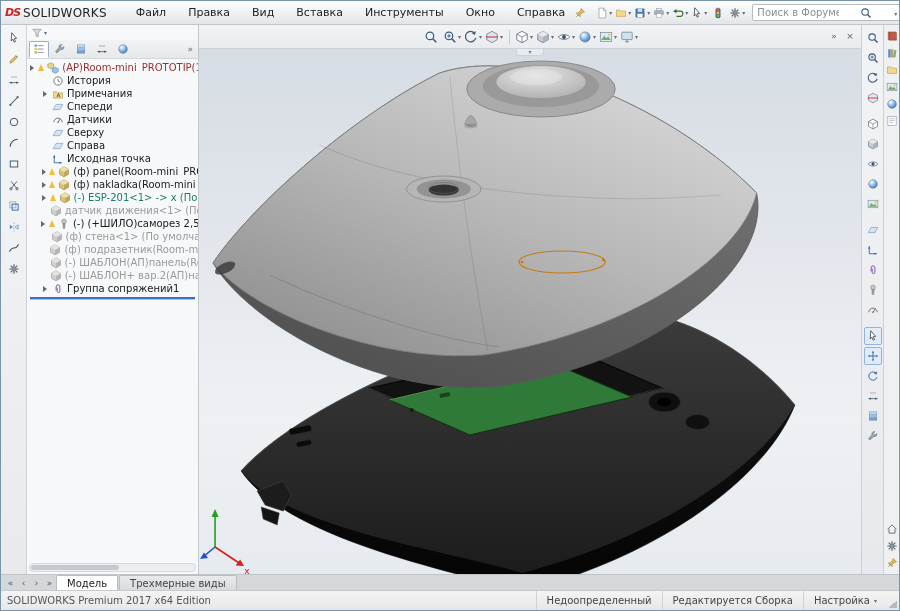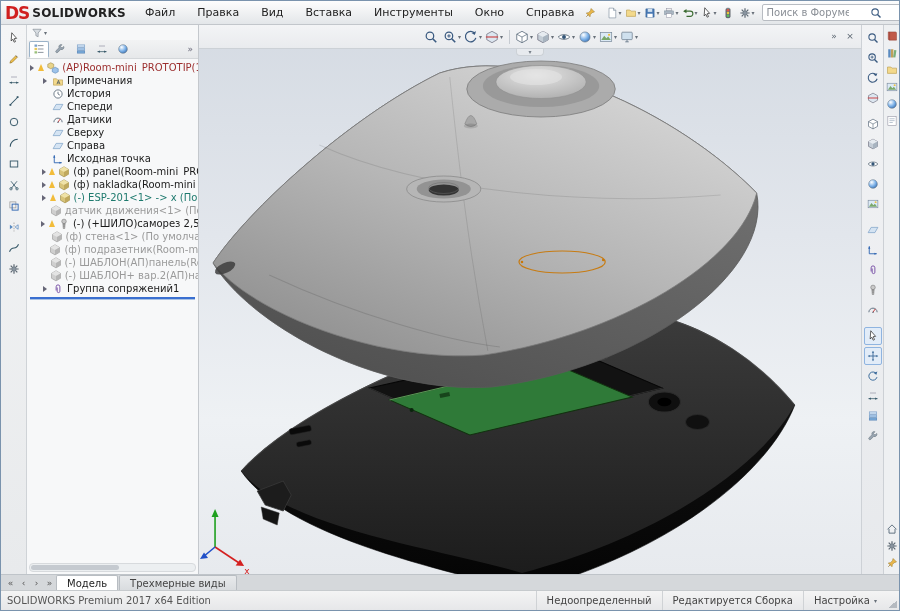--- a/index.html
+++ b/index.html
@@ -6,22 +6,22 @@
     --accent:#3a6fd0; --sketch:#c8780a; --pcb:#2f7a38; --warning:#f2bc3a; --logo:#d02020;
   }
   *{box-sizing:border-box}
   html,body{margin:0;padding:0}
   body{width:900px;height:611px;font-family:"DejaVu Sans","Liberation Sans",sans-serif;background:#e9eaec;overflow:hidden}
   .window{position:relative;width:900px;height:611px;border:1px solid #7a93ad;background:#e9eaec;overflow:hidden}
 
   
   .titlebar{height:24px;display:flex;align-items:center;gap:3px;padding:0 4px;
     background:linear-gradient(#fdfdfd,#e3e6e9);border-bottom:1px solid #c2c6cb;font-size:11px;color:#222}
-  .logo{color:var(--logo);font-weight:bold;font-size:17px;letter-spacing:-1px}
-  .brand{font-weight:bold;font-size:12px;letter-spacing:.2px;margin-right:10px}
+  .logo{color:var(--logo);font-weight:bold;font-style:italic;font-size:11px;letter-spacing:-1px}
+  .brand{font-weight:normal;font-size:12px;letter-spacing:.2px;margin-right:20px}
   .menus{display:flex;gap:10px}
   .menu-item{padding:2px 6px;border-radius:2px;cursor:default}
   .icn{display:inline-flex;align-items:center;justify-content:center;width:18px;height:18px;border-radius:2px}
   .icn svg{width:14px;height:14px}
   .icn.s12 svg{width:12px;height:12px}
   .hascaret::after{content:"▾";font-size:6px;color:#68707a;margin-left:1px}
   .doc-tools{display:flex;gap:1px;margin-left:6px}
   .tb-title{flex:1;text-align:center;font-size:11px;color:#333;white-space:nowrap;overflow:hidden}
   .search{display:flex;align-items:center;gap:20px;width:150px;height:17px;background:#fff;border:1px solid #b8bcc2;border-radius:2px;padding:0 4px;font-size:10px;color:#8a8f96}
   .search .ph{flex:1;white-space:nowrap;overflow:hidden}
@@ -498,36 +498,36 @@
             <span class="tw has"></span>
             <span class="warn"></span>
             <span class="ticn">
               <svg viewBox="0 0 16 16">
                 <use href="#sy-asm"></use>
               </svg>
             </span>
             <span class="tlabel c-red">(АР)Room-mini_PROTOTIP(1,5mm)</span>
           </div>
           <div class="trow">
+            <span class="tw"></span>
+            <span class="ticn">
+              <svg viewBox="0 0 16 16">
+                <use href="#sy-clock"></use>
+              </svg>
+            </span>
+            <span class="tlabel">История</span>
+          </div>
+          <div class="trow">
             <span class="tw has"></span>
             <span class="ticn">
               <svg viewBox="0 0 16 16">
                 <use href="#sy-folderA"></use>
               </svg>
             </span>
             <span class="tlabel">Примечания</span>
-          </div>
-          <div class="trow">
-            <span class="tw"></span>
-            <span class="ticn">
-              <svg viewBox="0 0 16 16">
-                <use href="#sy-clock"></use>
-              </svg>
-            </span>
-            <span class="tlabel">История</span>
           </div>
           <div class="trow">
             <span class="tw"></span>
             <span class="ticn">
               <svg viewBox="0 0 16 16">
                 <use href="#sy-plane"></use>
               </svg>
             </span>
             <span class="tlabel">Спереди</span>
           </div>

